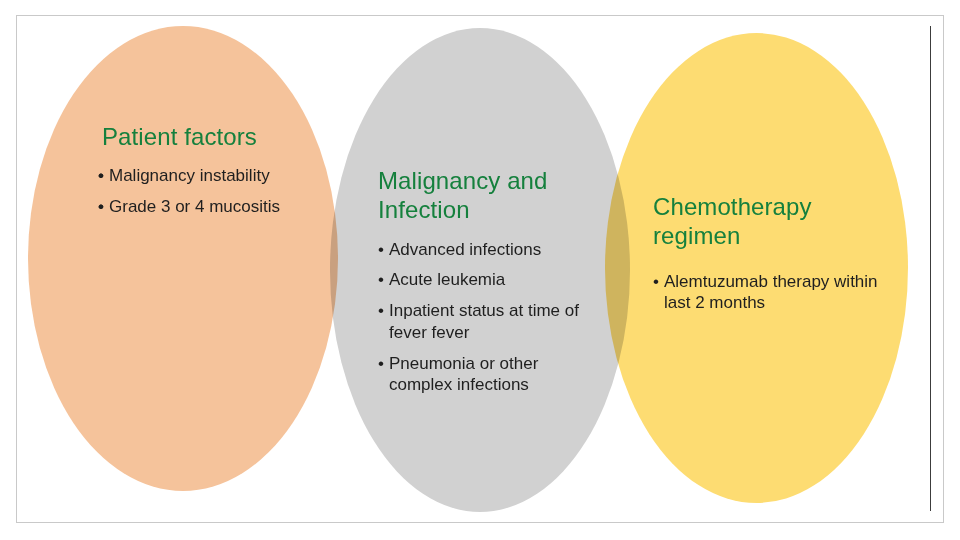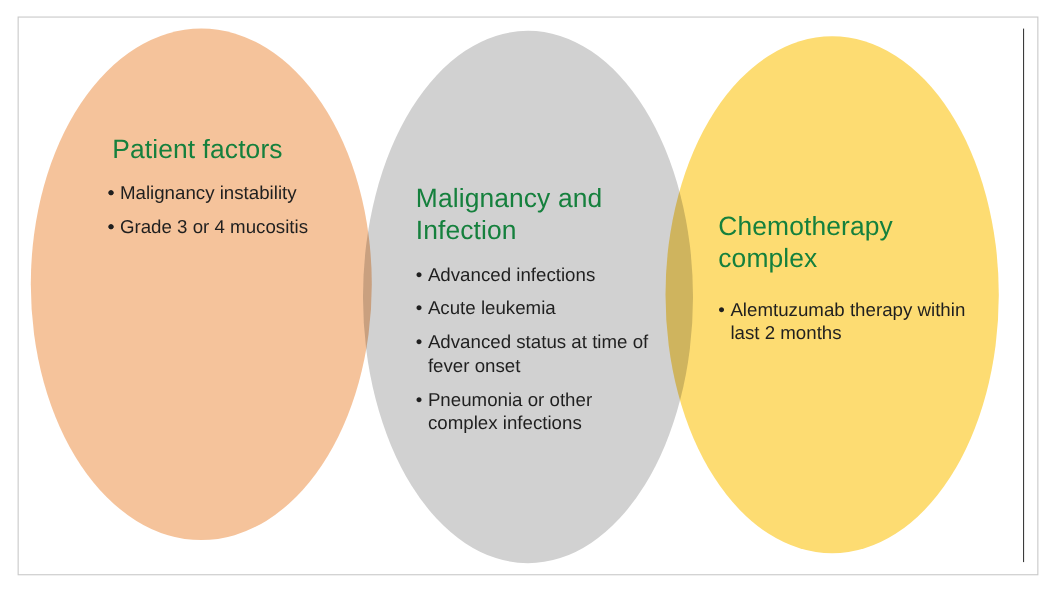--- a/index.html
+++ b/index.html
@@ -171,27 +171,27 @@
         <li><span class="bullet-dot">•</span></li>
         <li><span class="bullet-dot">•</span><span>Grade 3 or 4 mucositis</span></li>
       </ul>
     </div>
 
     <div class="col" id="col-malignancy">
       <div class="col-title">Malignancy and Infection</div>
       <ul class="bullets">
         <li><span class="bullet-dot">•</span><span>Advanced infections</span></li>
         <li><span class="bullet-dot">•</span><span>Acute leukemia</span></li>
-        <li><span class="bullet-dot">•</span><span>Advanced status at time of fever onset</span></li>
+        <li><span class="bullet-dot">•</span><span>Inpatient status at time of fever fever</span></li>
         <li><span class="bullet-dot">•</span><span>Pneumonia or other complex infections</span></li>
       </ul>
     </div>
 
     <div class="col" id="col-chemo">
-      <div class="col-title">Chemotherapy complex</div>
+      <div class="col-title">Chemotherapy regimen</div>
       <ul class="bullets">
         <li><span class="bullet-dot">•</span><span>Alemtuzumab therapy within last 2 months</span></li>
       </ul>
     </div>
 
   </div>
 
   <div id="right-rule" style="background: rgb(60, 60, 60);"></div>
 
 </div>

